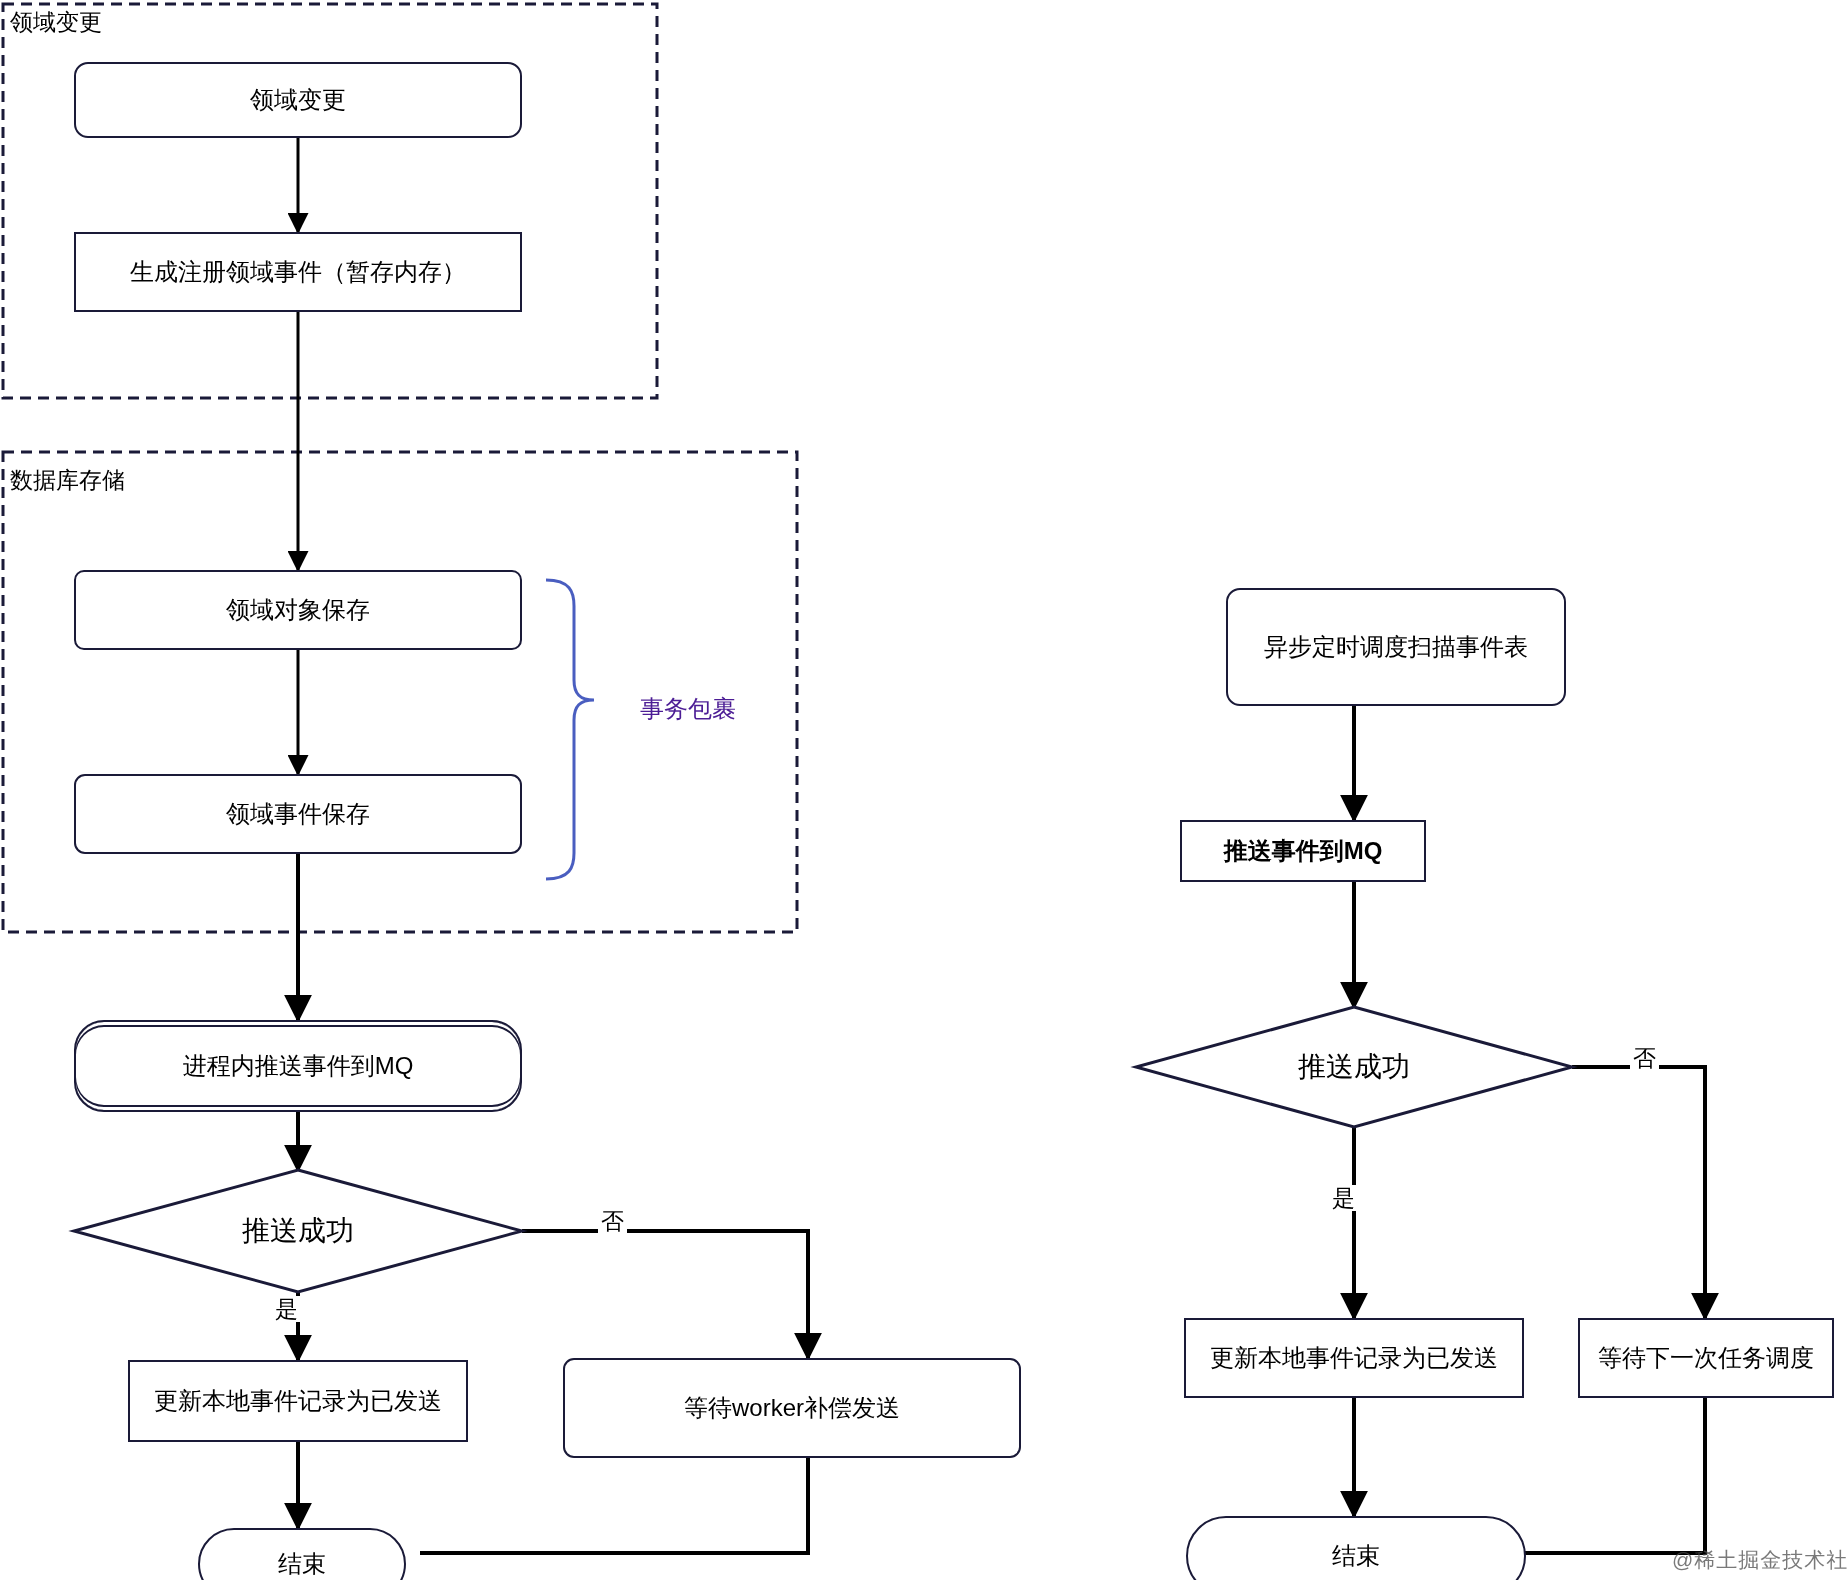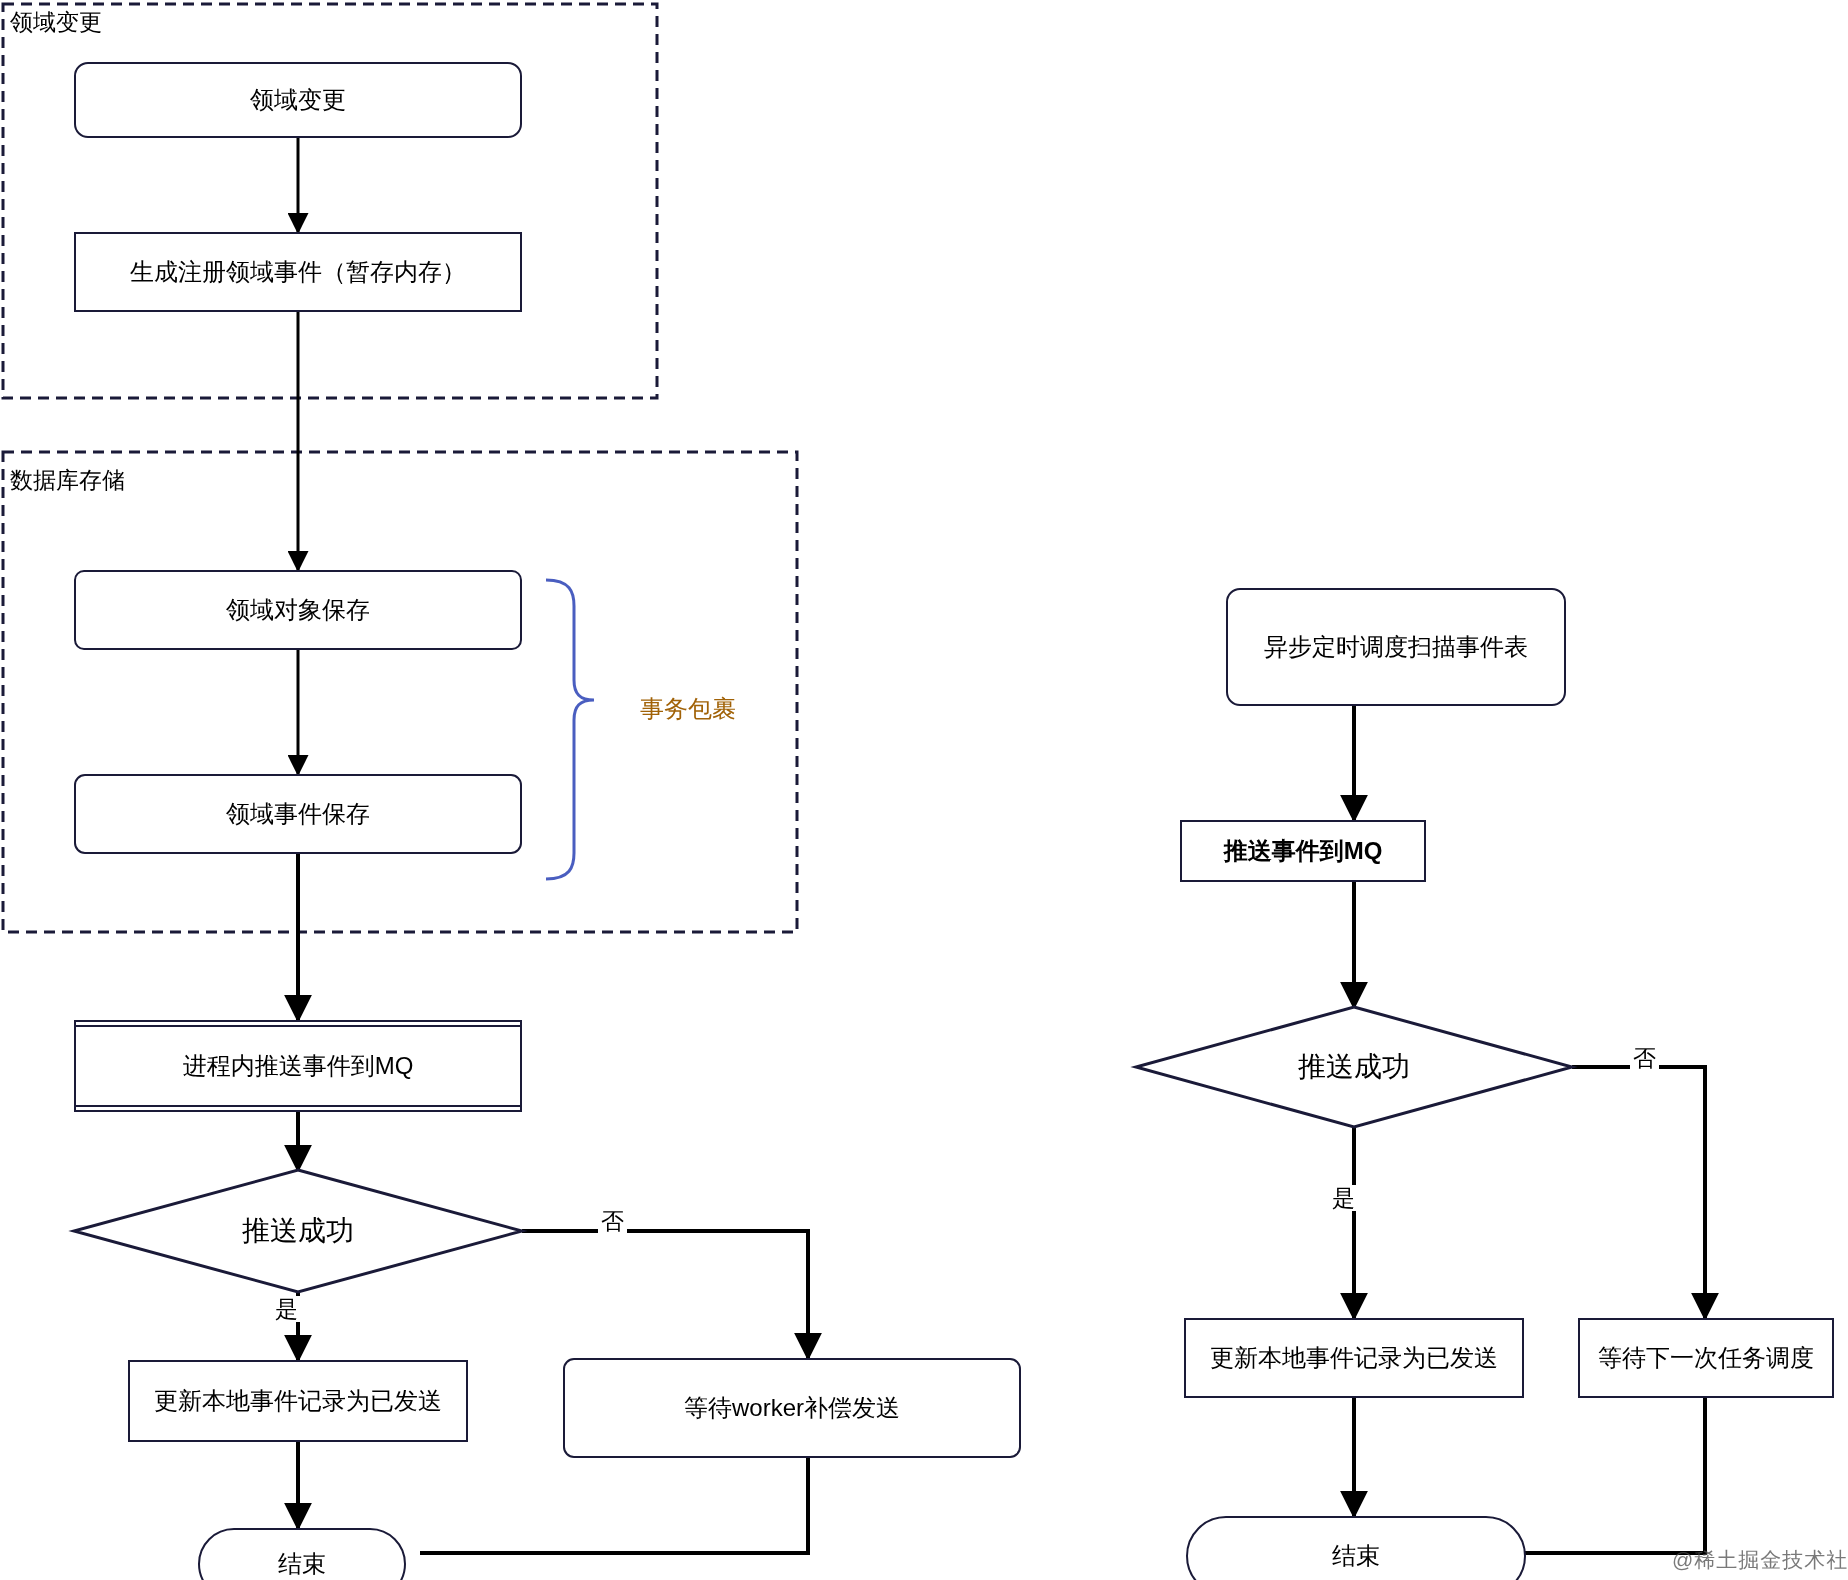--- a/index.html
+++ b/index.html
@@ -80,21 +80,21 @@
     font-size: 23px;
     color: #000000;
     background: #ffffff;
     padding: 1px 3px;
     line-height: 1.05;
     white-space: nowrap;
   }
   .brace-label {
     position: absolute;
     font-size: 24px;
-    color: #a16207;
+    color: #4c1d95;
     white-space: nowrap;
     font-family: Liberation Serif, serif;
   }
   .watermark {
     position: absolute;
     font-size: 21px;
     color: #4d4d4d;
     opacity: 0.75;
     white-space: nowrap;
     letter-spacing: 1px;
@@ -163,21 +163,21 @@
   <div class="node rounded" style="left:74px; top:62px; width:448px; height:76px;">领域变更</div>
 
   <div class="node rect" style="left:74px; top:232px; width:448px; height:80px;">生成注册领域事件（暂存内存）</div>
 
   <div class="node rect" style="left:74px; top:570px; width:448px; height:80px;border-radius:10px;">领域对象保存</div>
 
   <div class="node rect" style="left:74px; top:774px; width:448px; height:80px;border-radius:11px;">领域事件保存</div>
 
   <div class="brace-label" style="left:640px; top:693px;">事务包裹</div>
 
-  <div class="node subproc" style="left:74px; top:1020px; width:448px; height:92px;">进程内推送事件到MQ</div>
+  <div class="node subproc" style="left:74px; top:1020px; width:448px; height:92px;border-radius:30px;">进程内推送事件到MQ</div>
 
   <div class="diamond-wrap" style="left:74px; top:1170px; width:448px; height:122px;">
     <div class="dtext">推送成功</div>
   </div>
 
   <div class="edge-label" style="left:598px; top:1208px;">否</div>
 
   <div class="edge-label" style="left:272px; top:1296px;">是</div>
 
   <div class="node rect" style="left:128px; top:1360px; width:340px; height:82px;">更新本地事件记录为已发送</div>

